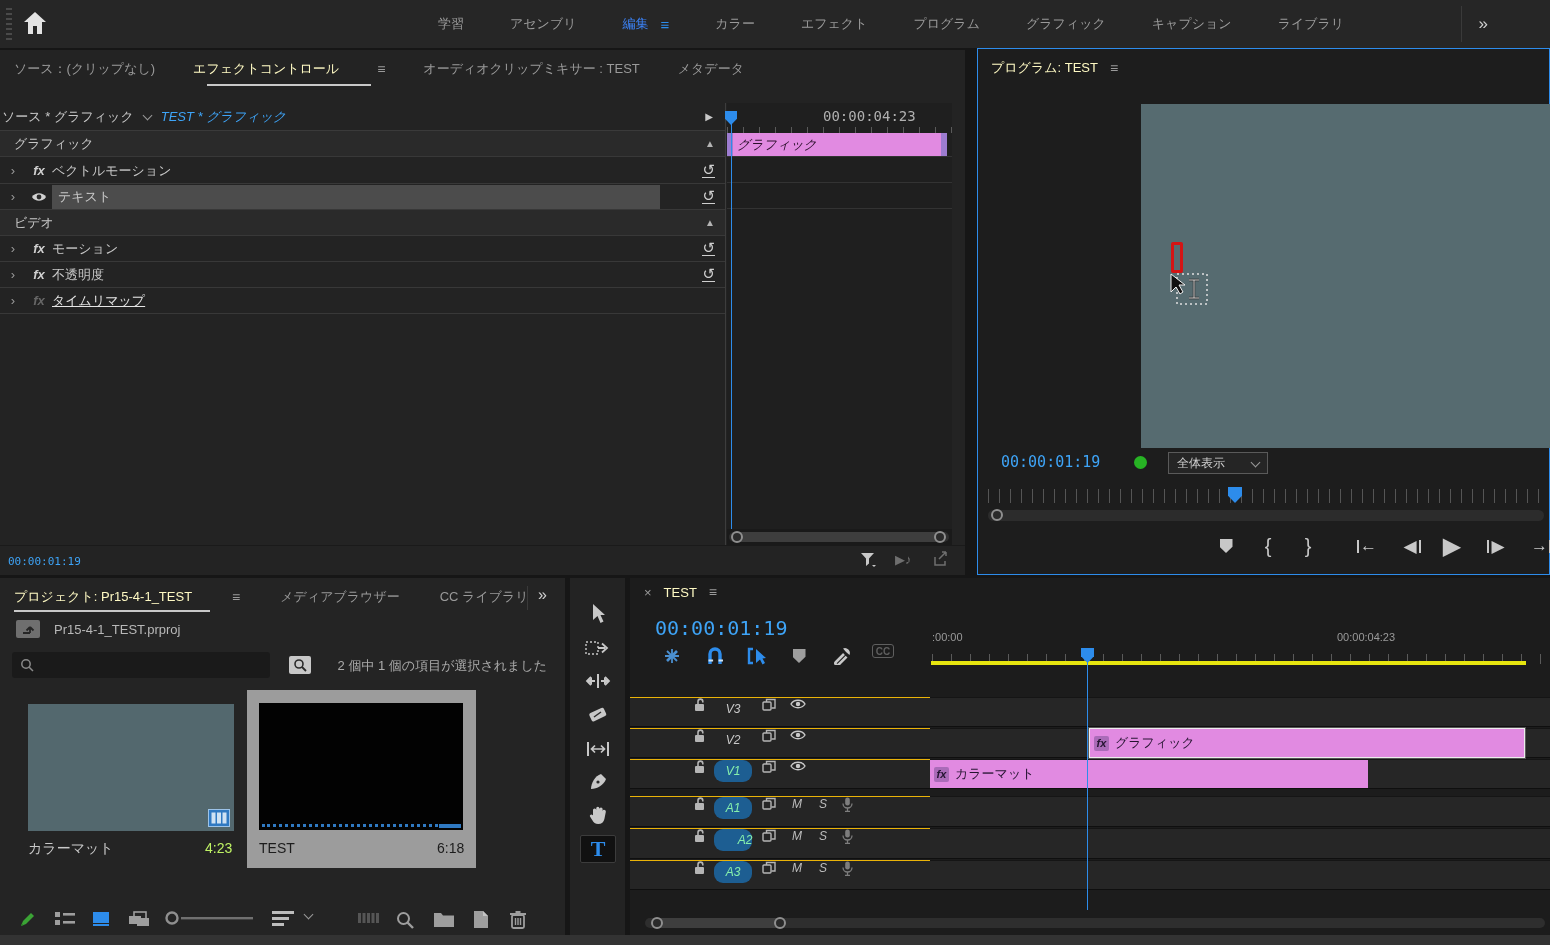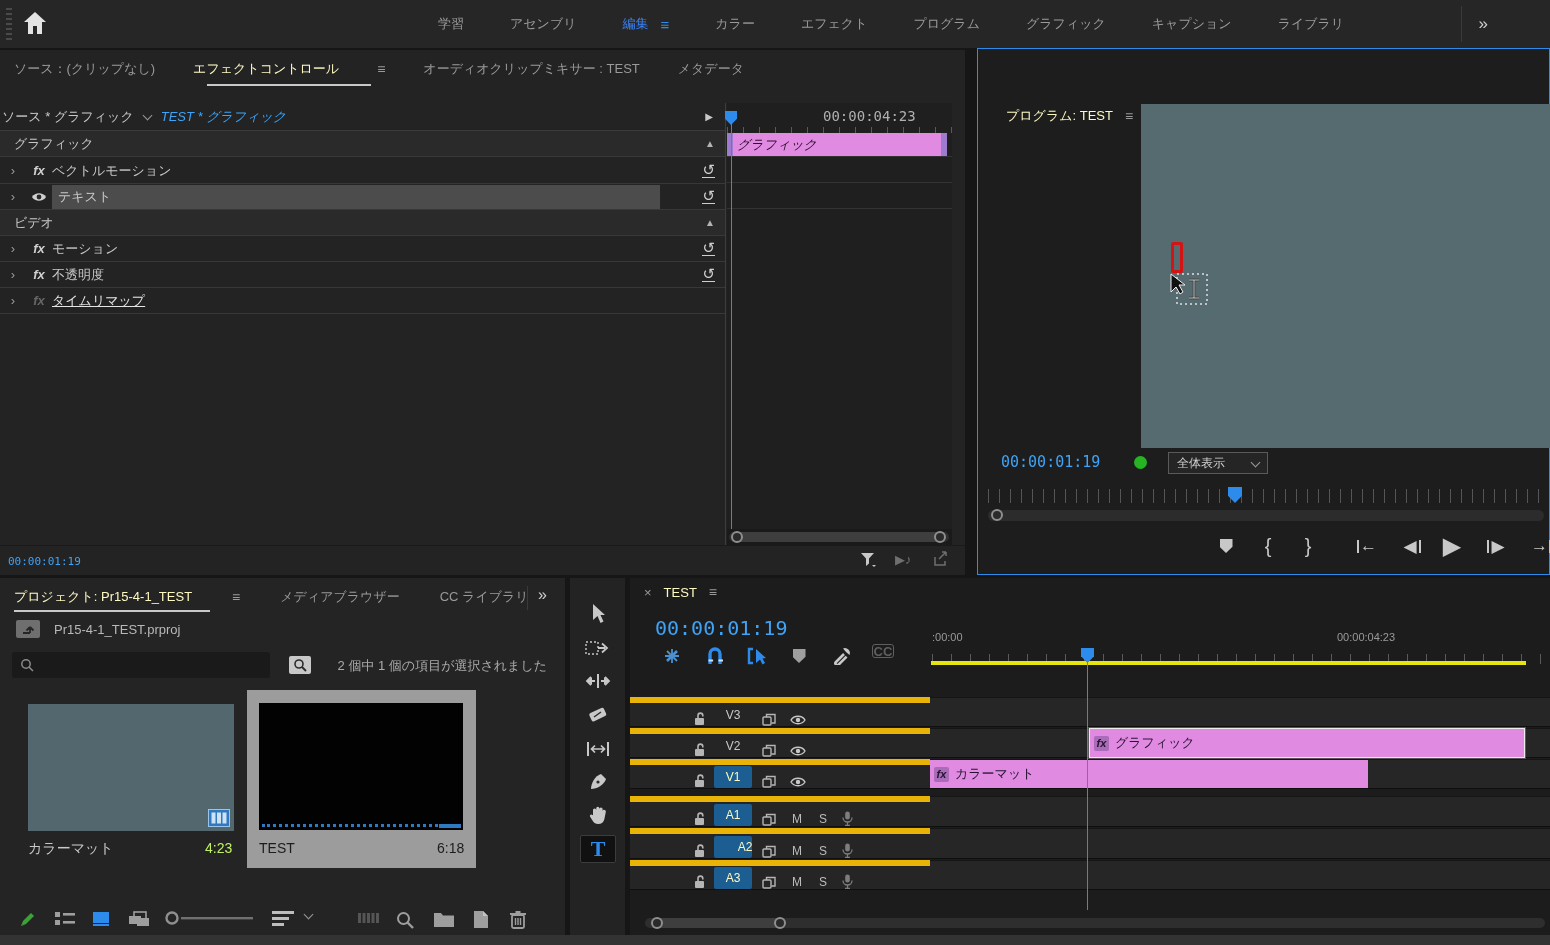--- a/index.html
+++ b/index.html
@@ -57,21 +57,21 @@
      clip-path:polygon(0 0,100% 0,100% 55%,50% 100%,0 55%); }
   .fx-hscroll { position:absolute; left:727px; top:479px; width:225px; height:16px; background:#1a1a1a; }
   .fx-bottom { position:absolute; left:0; top:495px; width:965px; height:30px; background:#232323; border-top:1px solid #1a1a1a; }
   .tc-small { color:#3ea4f7; font-size:11px; font-family:"DejaVu Sans Mono","Liberation Mono",monospace; }
   .scroll-dot { position:absolute; width:12px; height:12px; border:2px solid #8f8f8f; border-radius:50%; background:#2a2a2a; }
   .scroll-track { position:absolute; height:10px; background:#2e2e2e; border-radius:5px; }
   .scroll-fill { position:absolute; height:10px; background:#3e3e3e; border-radius:5px; }
 
   
   .prog-panel { position:absolute; left:977px; top:48px; width:573px; height:527px; background:#1d1d1d; border:1px solid #2d8ceb; }
-  .prog-head { position:absolute; left:28px; top:10px; display:flex; gap:12px; align-items:center;margin-top:48px; }
+  .prog-head { position:absolute; left:13px; top:10px; display:flex; gap:12px; align-items:center; }
   .video { position:absolute; left:163px; top:55px; width:409px; height:344px; background:#566b70; }
   .caret-red { position:absolute; left:30px; top:138px; width:12px; height:31px; border:3px solid #d41414; border-radius:2px; }
   .prog-info { position:absolute; left:0; top:402px; width:100%; height:26px; }
   .tc-big { color:#3ea4f7; font-size:15px; font-family:"DejaVu Sans Mono","Liberation Mono",monospace; }
   .green-dot { position:absolute; left:156px; top:5px; width:13px; height:13px; border-radius:50%; background:#27b324; }
   .zoom-dd { position:absolute; left:190px; top:1px; width:100px; height:22px; border:1px solid #5a5a5a; background:#252525; display:flex; align-items:center; padding:0 8px; color:#cfcfcf; font-size:12px; justify-content:space-between; }
   .prog-ruler { position:absolute; left:10px; top:440px; width:556px; height:14px;
      background:repeating-linear-gradient(90deg,#555 0 1px, transparent 1px 11px); }
   .prog-scrub { position:absolute; left:10px; top:461px; width:556px; height:11px; background:#2c2c2c; border-radius:6px; }
   .transport { position:absolute; left:0; top:482px; width:100%; height:36px; color:#c8c8c8; }
@@ -102,23 +102,23 @@
   .tl-panel { position:absolute; left:630px; top:578px; width:920px; height:367px; background:#1c1c1c; }
   .tl-tab { position:absolute; left:14px; top:6px; display:flex; gap:12px; align-items:center; }
   .tl-tc { position:absolute; left:25px; top:38px; color:#3ea4f7; font-size:20px; font-family:"DejaVu Sans Mono","Liberation Mono",monospace; }
   .tl-toolbar { position:absolute; left:30px; top:66px; width:270px; height:26px; }
   .tlt { position:absolute; top:0; width:24px; height:24px; display:flex; align-items:center; justify-content:center; }
   .tl-ruler-label { position:absolute; top:53px; color:#9a9a9a; font-size:11px; }
   .tl-ruler { position:absolute; left:300px; top:70px; width:620px; height:18px;
      background:repeating-linear-gradient(90deg,#5a5a5a 0 1px, transparent 1px 19px); background-position:2px 6px; background-size:auto 10px; background-repeat:repeat-x; }
   .render-bar { position:absolute; left:301px; top:83px; width:595px; height:4px; background:#e6e50f; }
   .lane { position:absolute; left:300px; right:0; background:#262626; border-top:1px solid #151515; border-bottom:1px solid #0f0f0f; }
-  .thead { position:absolute; left:0; width:300px; background:#252525; border-top:6px solid #eab308; border-bottom:1px solid #0f0f0f; display:flex; align-items:flex-end; }
+  .thead { position:absolute; left:0; width:300px; background:#252525; border-top:1px solid #eab308; border-bottom:1px solid #0f0f0f; display:flex; align-items:flex-start;font-style:italic; }
   .tname { width:38px; height:22px; display:flex; align-items:center; justify-content:center; color:#c8c8c8; font-size:12px; border-radius:2px; }
-  .tname.target { background:#1d5e92; color:#fef9c3; }
+  .tname.target { background:#1d5e92; color:#86efac;border-radius:9px; }
   .msbtn { width:26px; text-align:center; color:#bdbdbd; font-size:12px; }
   .clip { position:absolute; height:28px; background:#e18ae1; display:flex; align-items:center; gap:6px; padding-left:4px; }
   .clip .fxb { width:15px; height:15px; background:rgba(70,50,110,0.35); color:#241430; font-style:italic; font-weight:bold; font-size:11px; display:flex; align-items:center; justify-content:center; border-radius:2px; }
   .clip .clbl { color:#241430; font-size:13px; }
   .clip.selected { outline:1px solid #ececec; box-shadow:0 0 0 2px rgba(255,255,255,0.25); }
   .mix-val { color:#3ea4f7; font-size:12px; }
   .bottom-strip { position:absolute; left:0; top:935px; width:1550px; height:10px; background:#333; }
   svg { display:block; }
 </style>
 </head>
@@ -521,21 +521,21 @@
       </span>
       <span class="tlt" style="left:127px;">
           <span class="pent-mark" style="background:#9e9e9e;"></span>
         </span>
       <span class="tlt" style="left:170px;">
         <svg width="18" height="18" viewBox="0 0 18 18">
             <path d="M11 7 L3 15 a1.8 1.8 0 0 0 2.6 2.6 L13.6 9.6" stroke="#c8c8c8" stroke-width="2.6" fill="none"></path>
             <path d="M10 1.5 a5 5 0 0 1 6.5 6.5 L13 5 Z" fill="#c8c8c8"></path>
           </svg>
       </span>
-      <span class="tlt" style="left:212px; color:#5f5f5f; border:1.6px solid #5f5f5f; border-radius:3px; width:22px; height:14px; font-size:13px; font-weight:bold;">CC</span>
+      <span class="tlt" style="left:212px; color:#5f5f5f; border:1.6px solid #5f5f5f; border-radius:3px; width:22px; height:14px; font-size:10px; font-weight:bold;">CC</span>
     </div>
 
     <span class="tl-ruler-label" style="left:302px;">:00:00</span>
     <span class="tl-ruler-label" style="left:707px;">00:00:04:23</span>
     <div class="tl-ruler"></div>
     <div class="render-bar"></div>
 
     <div class="lane" style="top:119px; height:30px;"></div>
     <div class="lane" style="top:150px; height:30px;"></div>
     <div class="lane" style="top:181px; height:30px;"></div>

